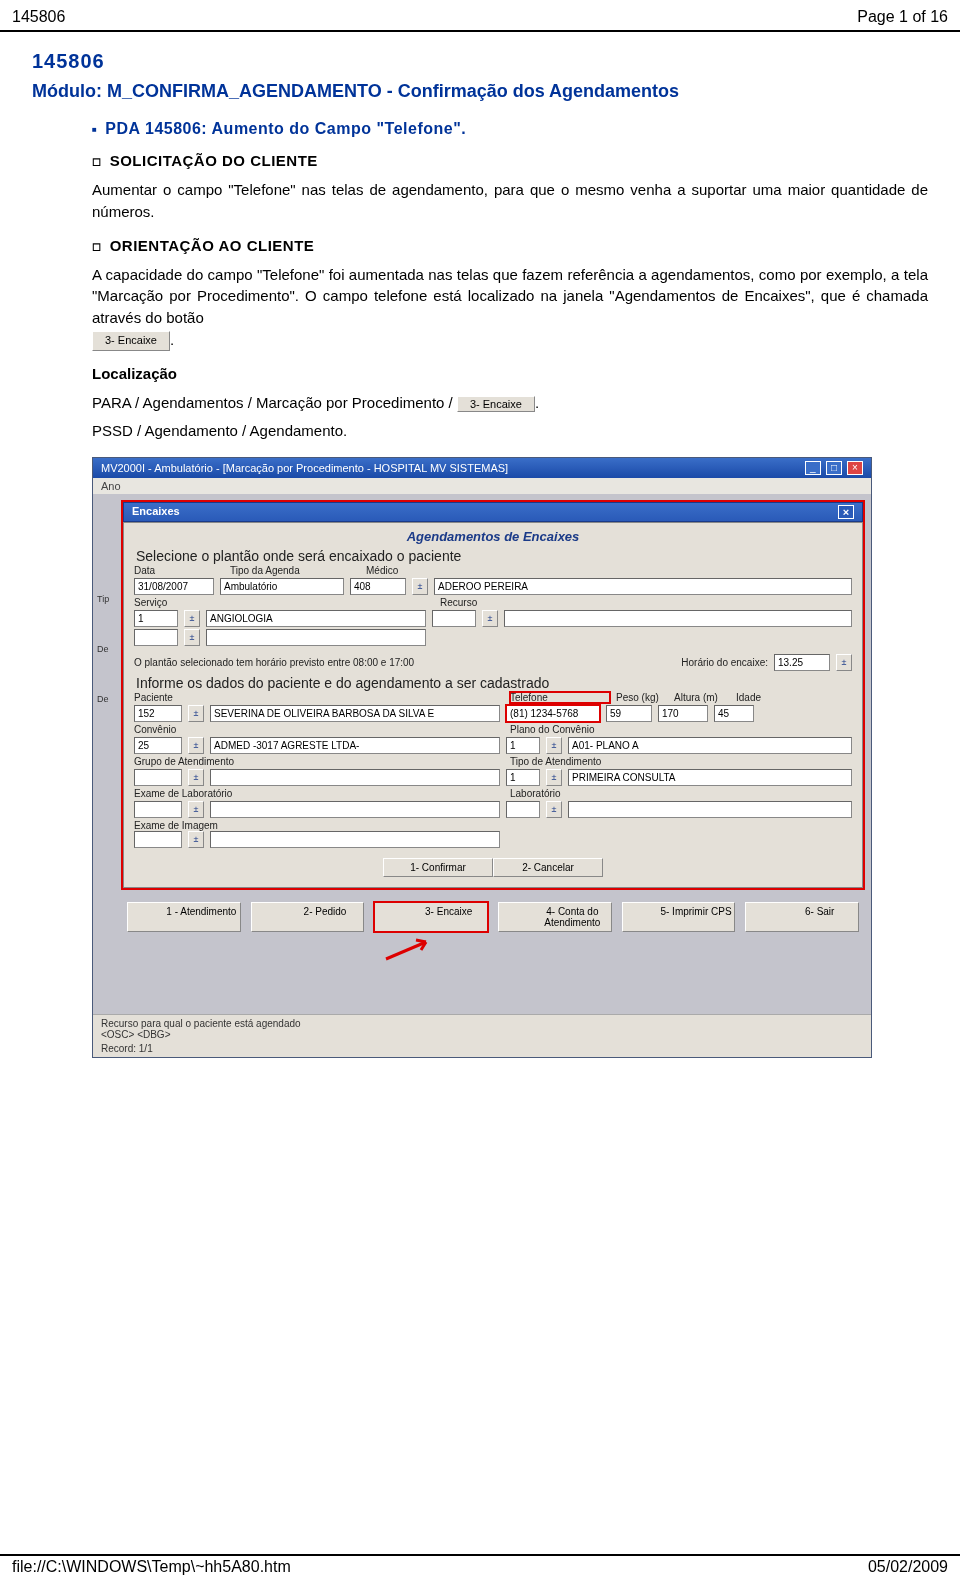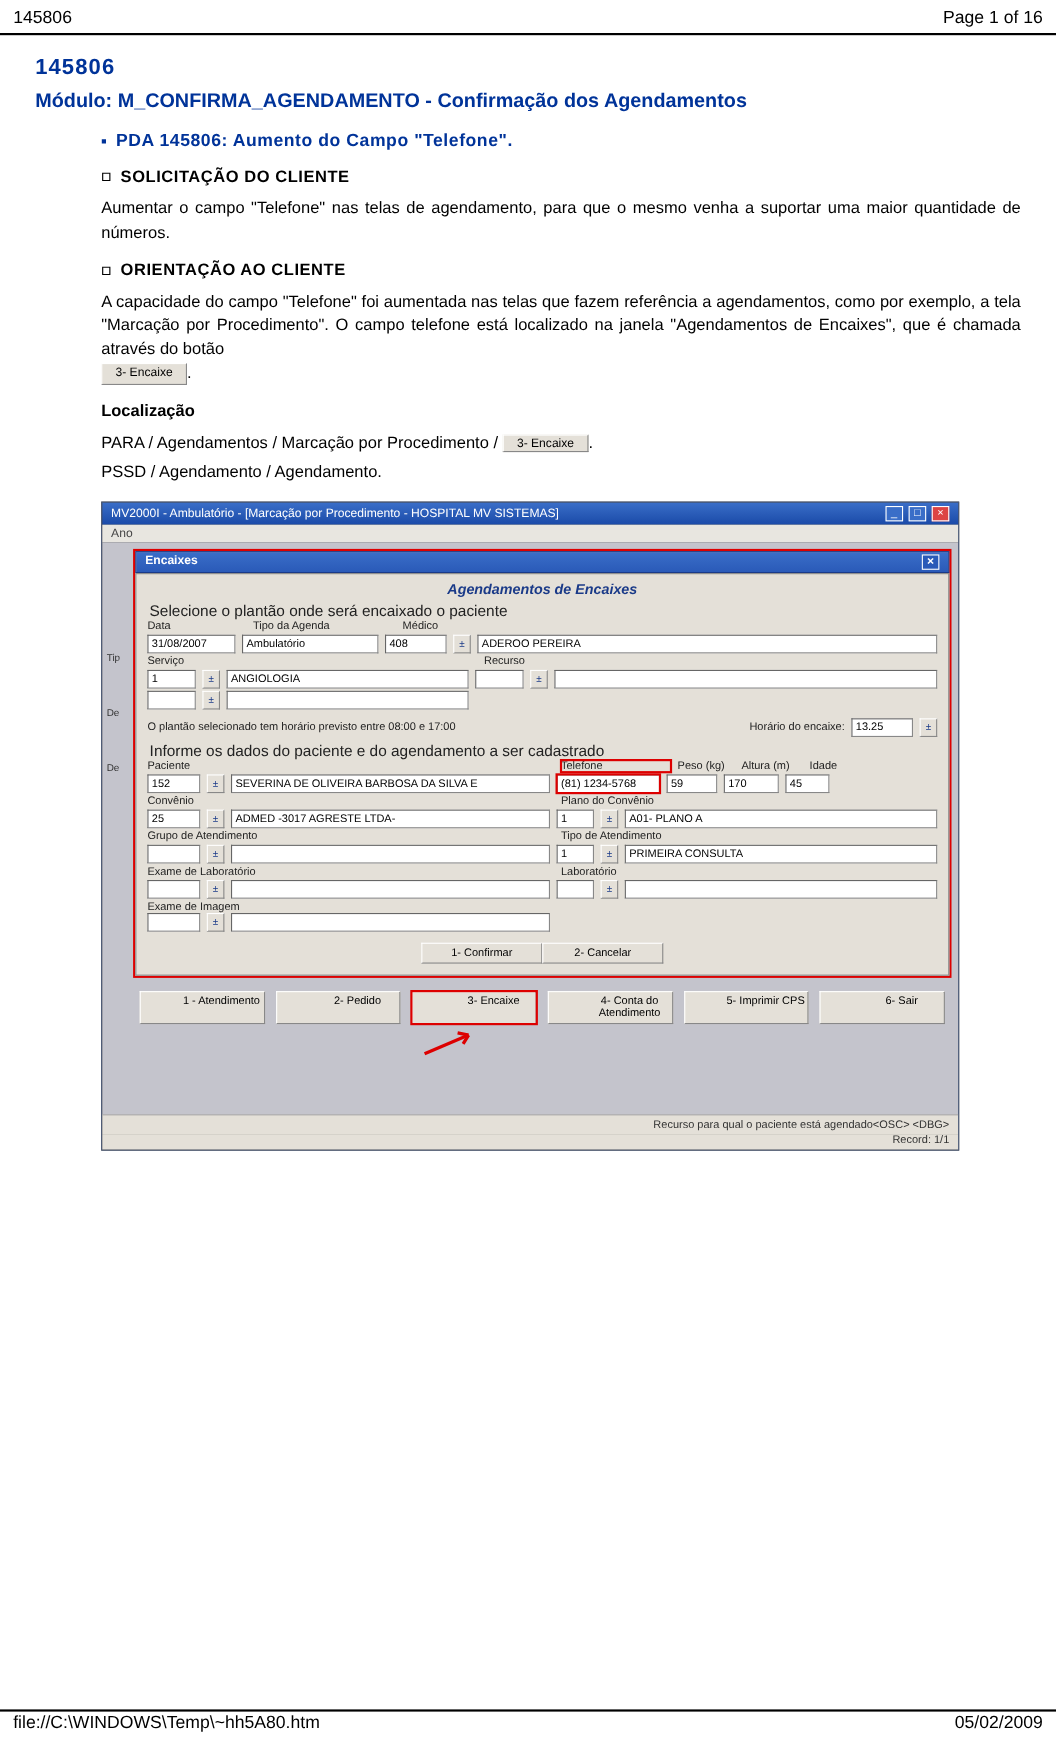--- a/index.html
+++ b/index.html
@@ -227,21 +227,22 @@
     width: 60px; height: 30px;
     pointer-events: none;
   }
   .ss-status {
     background: #e4e0d8;
     border-top: 1px solid #aaa;
     padding: 3px 8px;
     font-size: 10px;
     color: #333;
     display: flex;
-    justify-content: flex-end;
+    justify-content: space-between;
+    flex-direction: column;
   }
   .side-tab {
     position: absolute;
     left: 4px;
     top: 100px;
     width: 18px;
     font-size: 9px;
     color: #333;
   }
   .side-tab div { margin-bottom: 40px; }

